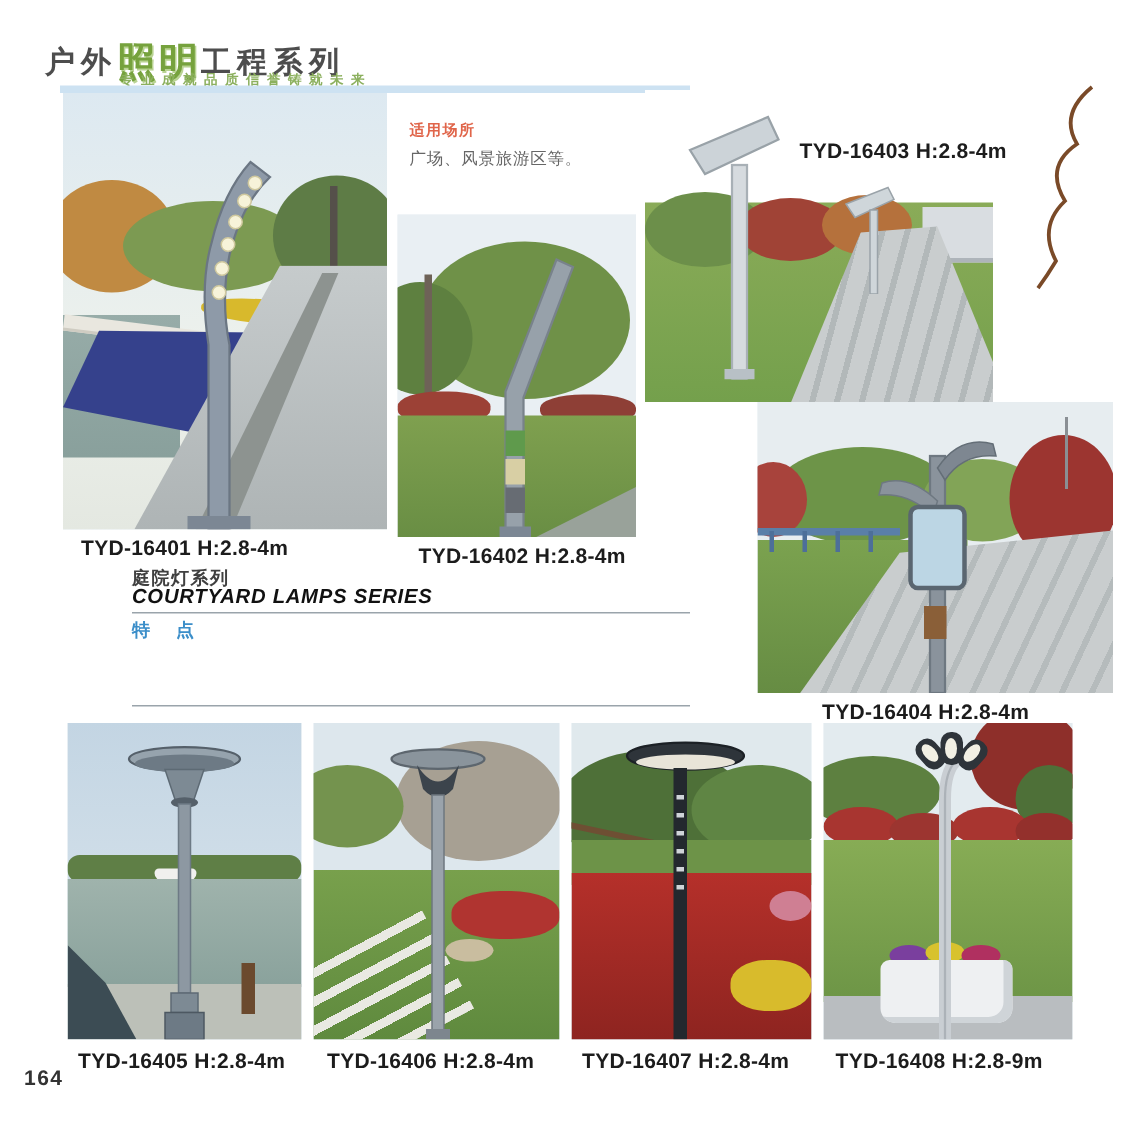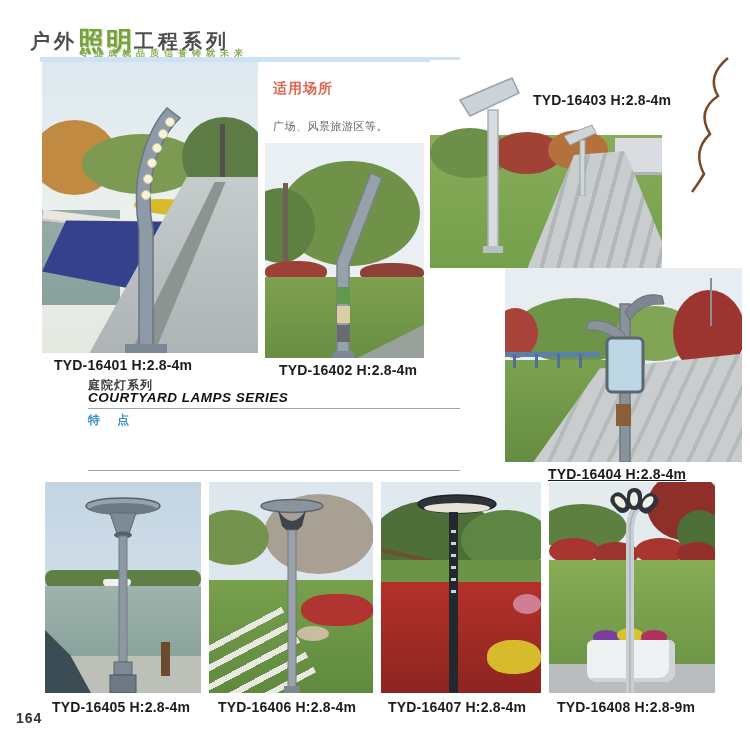--- a/index.html
+++ b/index.html
@@ -11,21 +11,21 @@
   .plabel{position:absolute;font-weight:bold;font-size:14px;color:#1c1c1c;letter-spacing:.2px;white-space:nowrap;}
   
   .hdr{position:absolute;left:30px;top:24px;white-space:nowrap;}
   .hdr .t1,.hdr .t3{font-size:20px;font-weight:bold;color:#4d4d4d;letter-spacing:4px;vertical-align:middle;}
   .hdr .t2{font-size:26px;font-weight:bold;color:#76a23d;letter-spacing:2px;vertical-align:middle;
            font-family:"DejaVu Serif","Liberation Serif",serif;text-shadow:1px 1px 0 #b9d393;margin-top:36px;}
   .hdr-sub{position:absolute;left:80px;top:47px;font-size:9px;color:#8cb05e;letter-spacing:5px;font-weight:bold;}
   .hdr-bar{position:absolute;left:40px;top:57px;width:420px;height:5px;background:#cde2f2;}
   
   .usage{position:absolute;left:273px;top:80px;width:185px;}
-  .usage h4{margin:0 0 20px 0;font-size:14px;color:#e0654a;font-weight:bold;letter-spacing:1px;}
+  .usage h4{margin:0 0 4px 0;font-size:10px;color:#e0654a;font-weight:bold;letter-spacing:1px;}
   .usage div{font-size:11px;color:#666;line-height:17px;letter-spacing:.5px;}
   
   .series-cn{position:absolute;left:88px;top:377px;font-size:12px;color:#404040;font-weight:bold;letter-spacing:1px;}
   .series-en{position:absolute;left:88px;top:390px;font-size:13.5px;color:#111;font-weight:bold;font-style:italic;letter-spacing:.5px;}
   .rule{position:absolute;left:88px;width:372px;height:1px;background:#9aa4ab;}
   .feat-h{position:absolute;left:88px;top:412px;font-size:12px;color:#3b8ec9;font-weight:bold;letter-spacing:7px;}
   .feat-p{position:absolute;left:88px;top:426px;width:372px;font-size:9.3px;color:#555;line-height:11.4px;
           text-align:justify;letter-spacing:.2px;}
   .pagenum{position:absolute;left:16px;top:710px;font-size:14px;font-weight:bold;color:#333;letter-spacing:1px;}
   svg{display:block;}
@@ -127,21 +127,21 @@
     <div class="layer" style="left:52px;top:86px;width:3px;height:14px;background:#4d6f99;"></div>
     <div class="layer" style="left:74px;top:86px;width:3px;height:14px;background:#4d6f99;"></div>
     <svg class="layer" style="left:75px;top:8px;" width="90" height="186" viewBox="0 0 90 186">
       <rect x="40" y="28" width="10" height="158" fill="#8a939c" stroke="#6e7881" stroke-width="1.5"></rect>
       <path d="M45 36 Q60 14 82 20 L84 28 Q62 26 50 44 Z" fill="#7e8791" stroke="#646e77"></path>
       <path d="M45 58 Q26 40 8 46 L6 54 Q26 52 42 68 Z" fill="#8a939c" stroke="#6e7881"></path>
       <rect x="27" y="62" width="36" height="54" rx="5" fill="#bcd6e4" stroke="#5a6670" stroke-width="3"></rect>
       <rect x="36" y="128" width="15" height="22" fill="#8a5f38"></rect>
     </svg>
   </div>
-  <div class="plabel" style="left:548px;top:466px;text-decoration:underline;">TYD-16404 H:2.8-4m</div>
+  <div class="plabel" style="left:548px;top:466px;">TYD-16404 H:2.8-4m</div>
 
   <div class="series-cn">庭院灯系列</div>
   <div class="series-en">COURTYARD LAMPS SERIES</div>
   <div class="rule" style="top:408px;"></div>
   <div class="feat-h">特 点</div>
   <div class="rule" style="top:470px;"></div>
 
   <div class="photo" style="left:45px;top:482px;width:156px;height:211px;">
     <div class="layer" style="inset:0;background:linear-gradient(180deg,#c3d5e3,#dde7ee);"></div>
     <div class="layer" style="left:0;top:88px;width:156px;height:18px;background:#5f7f46;border-radius:8px;"></div>

